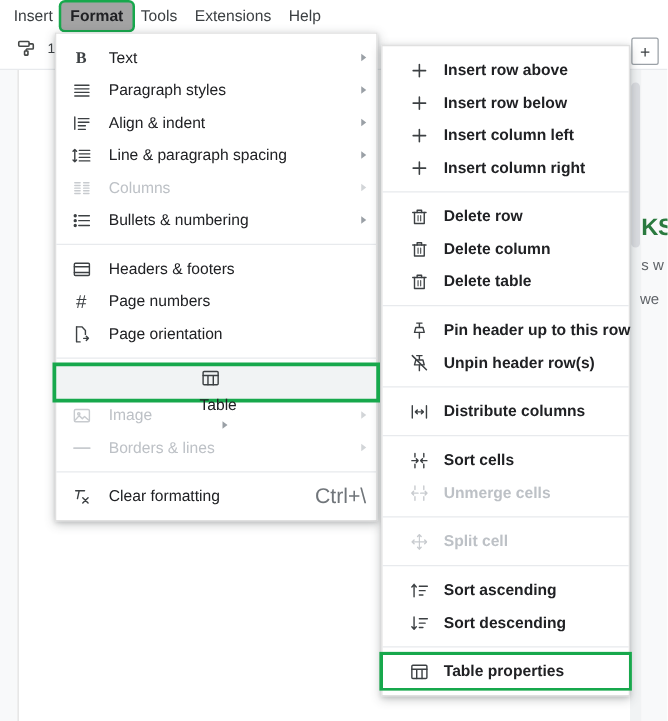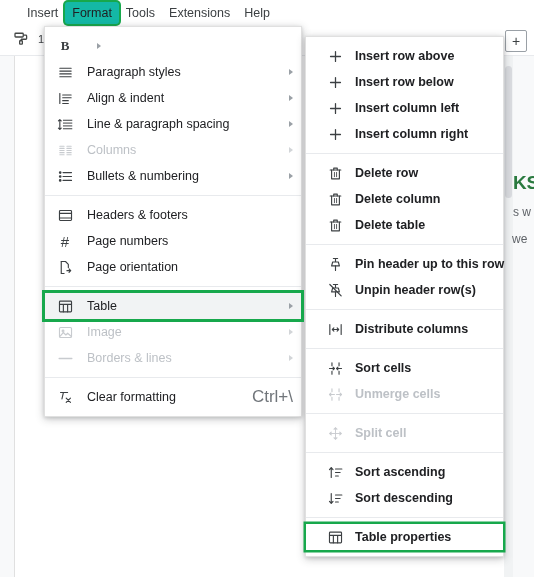--- a/index.html
+++ b/index.html
@@ -22,35 +22,36 @@
     inset: 0;
     background: #ffffff;
   }
   .menubar {
     position: absolute;
     left: 0; top: 0;
     width: 522px; height: 26px;
     background: #ffffff;
     display: flex;
     align-items: center;
-    padding-left: 20px;
+    padding-left: 4px;
     box-sizing: border-box;
   }
   .menubar-item {
     font-size: 12.5px;
     color: #3c4043;
     padding: 3px 7px;
     border-radius: 3px;
     white-space: nowrap;
     line-height: 16px;
   }
   .menubar-item.active {
-    background: #14b8a6;
+    background: #a3a3a3;
     box-shadow: 0 0 0 2px #17a84c;
     color: #202124;
+    font-weight: bold;
   }
 
   .toolbar {
     position: absolute;
     left: 0; top: 26px;
     width: 534px; height: 30px;
     background: #ffffff;
     border-bottom: 1px solid #e8eaed;
     box-sizing: border-box;
   }
@@ -154,21 +155,21 @@
     align-items: center;
     height: 26px;
     padding: 0 8px 0 11px;
     box-sizing: border-box;
     font-size: 12.5px;
     color: #202124;
     white-space: nowrap;
     cursor: default;
   }
   .menu-item.disabled { color: #bdc1c6; }
-  .menu-item.hovered { background: #f1f3f4; }
+  .menu-item.hovered { background: #f1f3f4; flex-direction: column; }
   .menu-item.boxed {
     box-shadow: 0 0 0 3px #17a84c;
     z-index: 5;
   }
   #table-submenu .menu-item.boxed { box-shadow: 0 0 0 2.5px #17a84c; }
 
   .mi-icon {
     width: 18px;
     height: 18px;
     margin-right: 13px;
@@ -240,20 +241,21 @@
   <div class="doc-heading">KS</div>
   <div class="doc-line" style="left:513px; top:205px;">s w</div>
   <div class="doc-line" style="left:512px; top:232px;">we</div>
 </div>
 
 <div class="menu-panel" id="format-menu">
     <div class="menu-item">
       <span class="mi-icon">
         <span style="font-weight:bold;font-size:13px;font-family:'Liberation Serif',serif;">B</span>
       </span>
+      <span class="mi-label">Text</span>
       <span class="mi-arrow"></span>
     </div>
     <div class="menu-item">
       <span class="mi-icon">
         <svg width="17" height="17" viewBox="0 0 24 24" fill="none" stroke="currentColor" stroke-width="1.6" stroke-linecap="round" stroke-linejoin="round">
           <path d="M4 6h16M4 10h16M4 14h16M4 18h16"></path>
         </svg>
       </span>
       <span class="mi-label">Paragraph styles</span>
       <span class="mi-arrow"></span>

